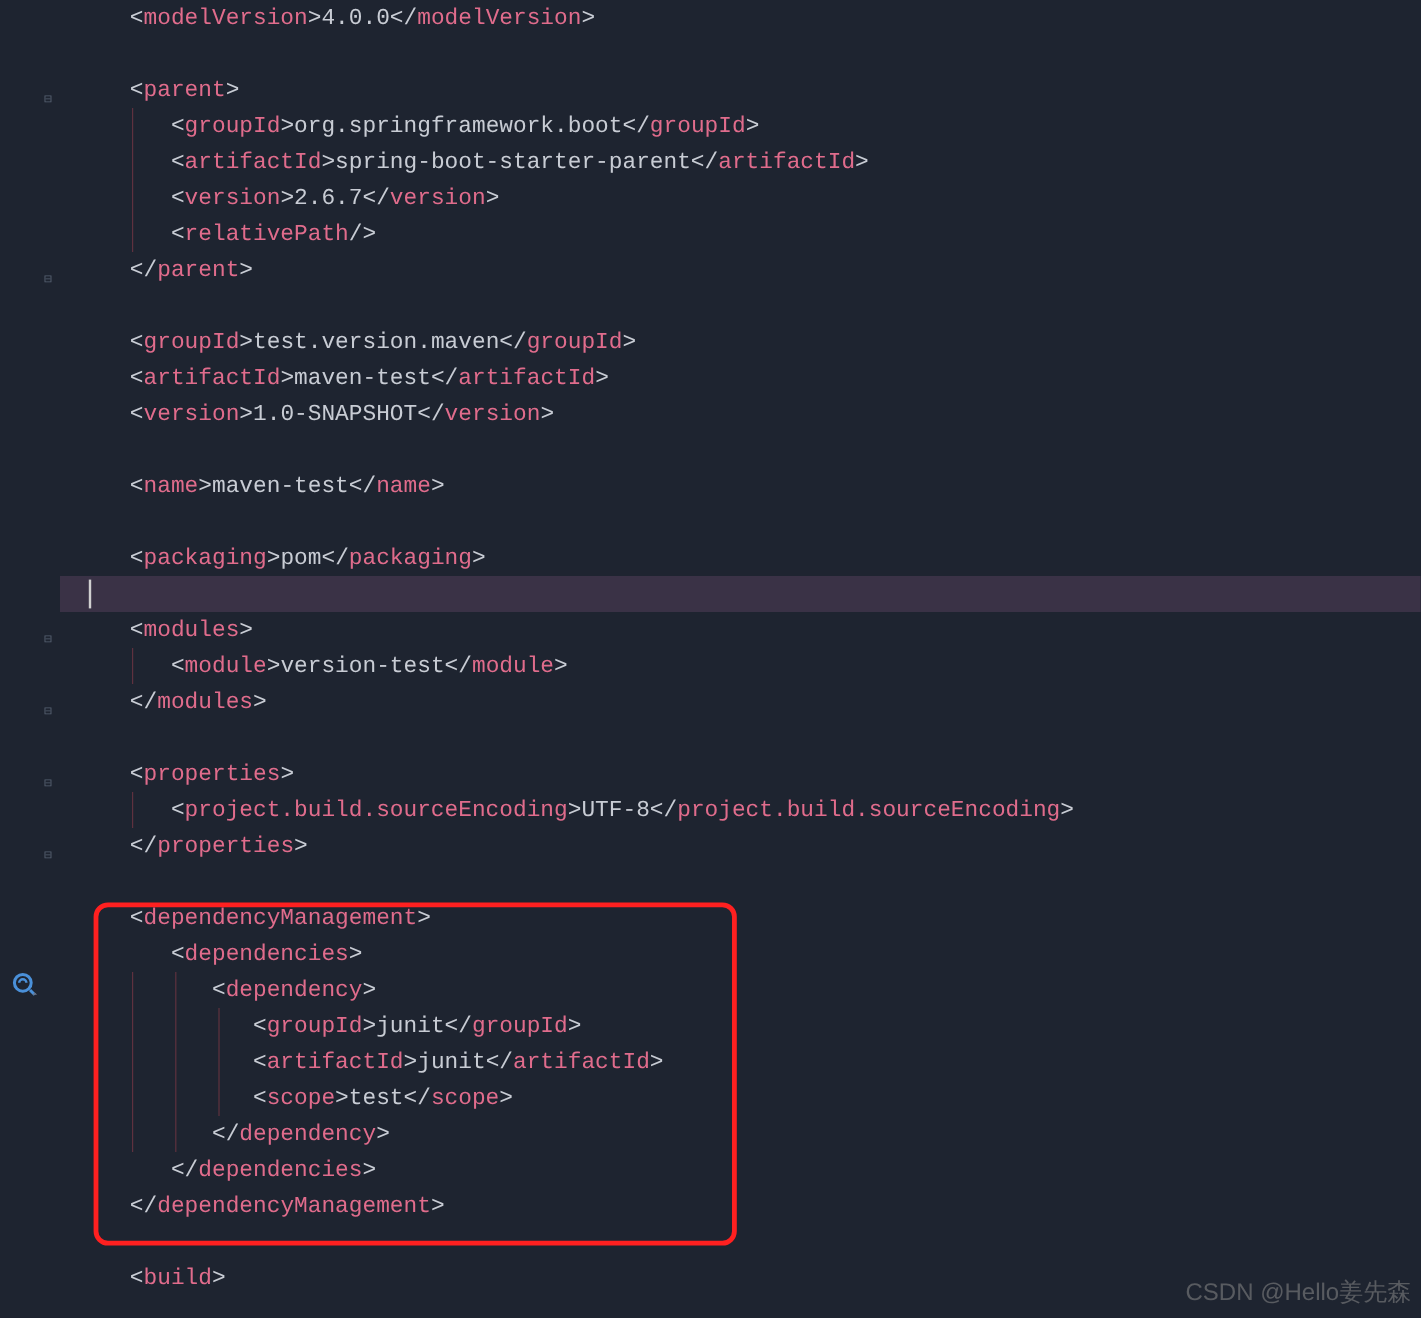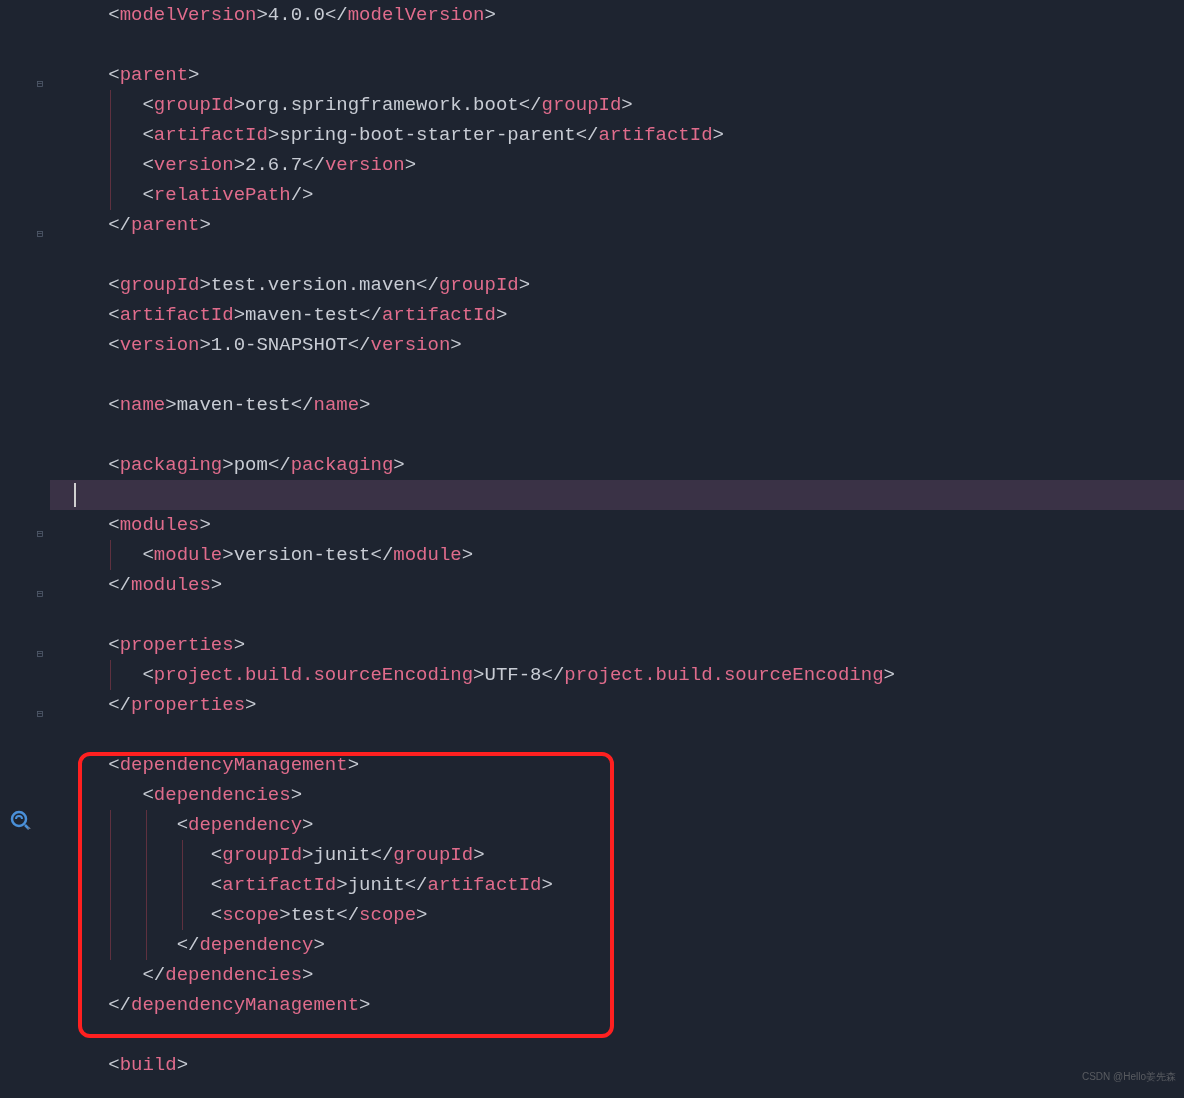--- a/index.html
+++ b/index.html
@@ -68,21 +68,21 @@
     position: absolute;
     border: 4px solid #ff2020;
     border-radius: 12px;
     pointer-events: none;
   }
   .watermark {
     position: absolute;
     right: 8px;
     bottom: 6px;
     color: #888;
-    font-size: 10px;
+    font-size: 20px;
     font-family: Arial, sans-serif;
     opacity: 0.55;
   }
 </style>
 </head>
 <body>
 
 <div class="gutter">
     <div class="fold-icon" style="top: 69px;">⊟</div>
     <div class="fold-icon" style="top: 219px;">⊟</div>

